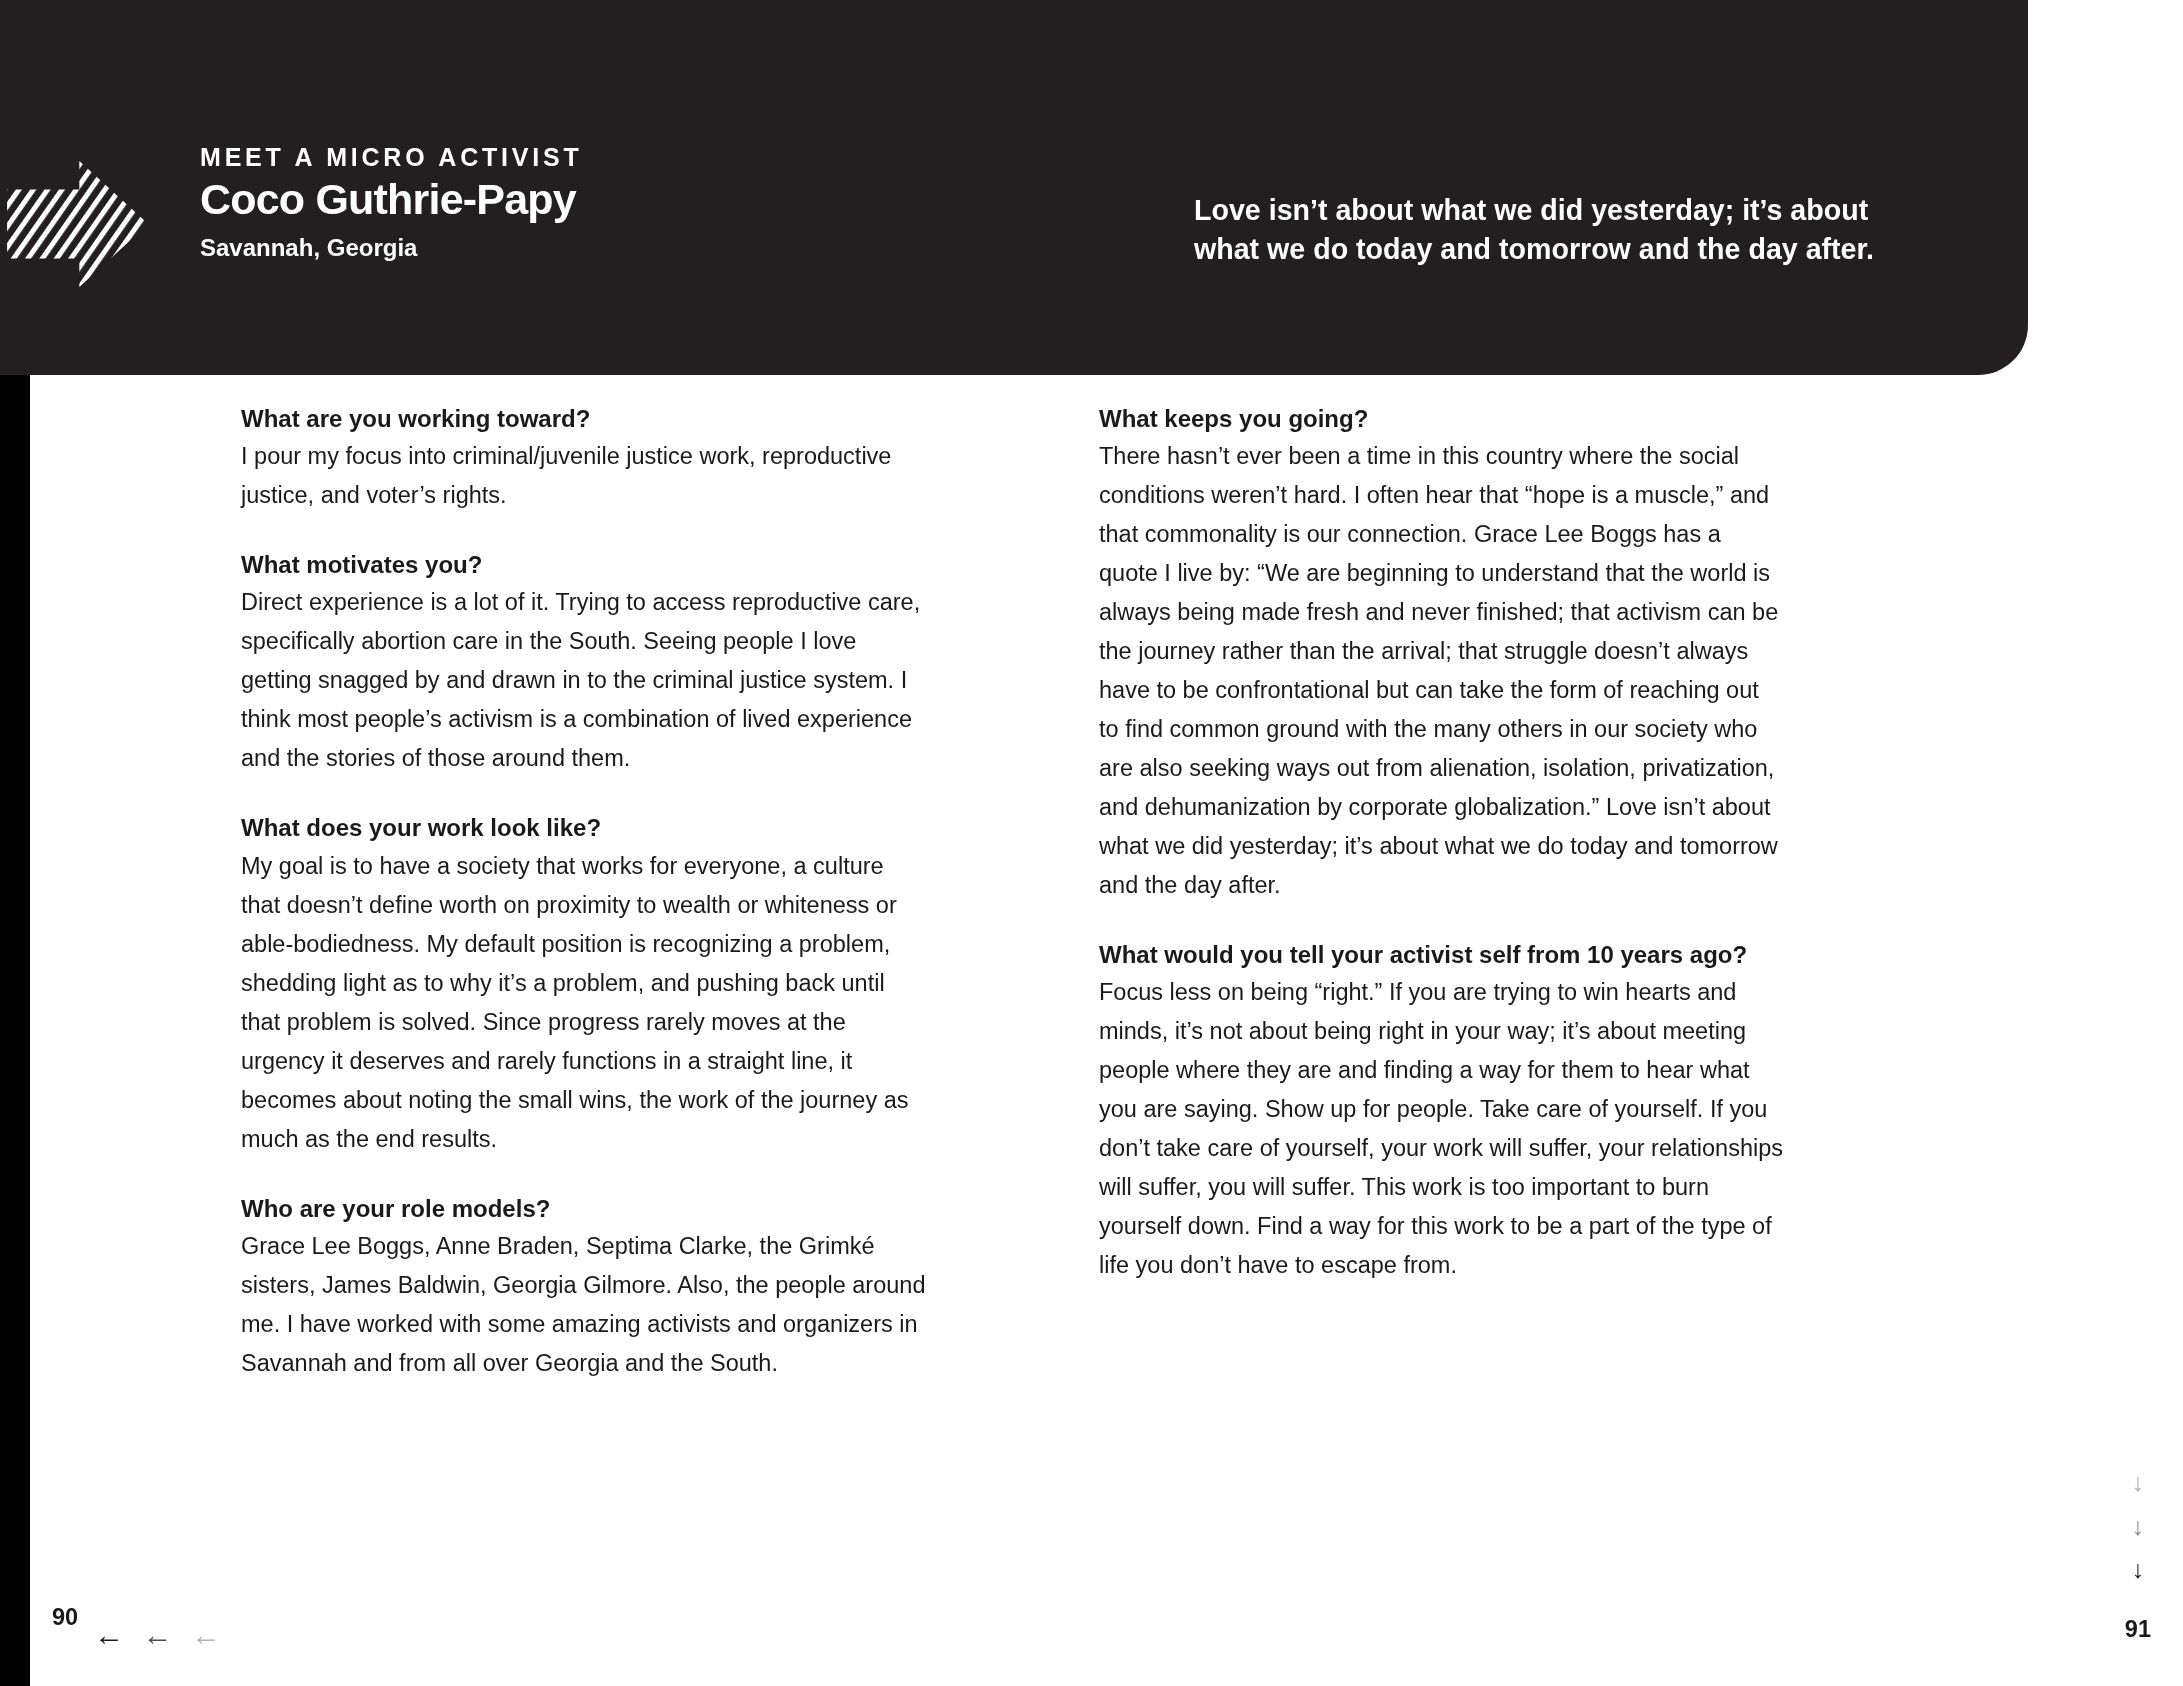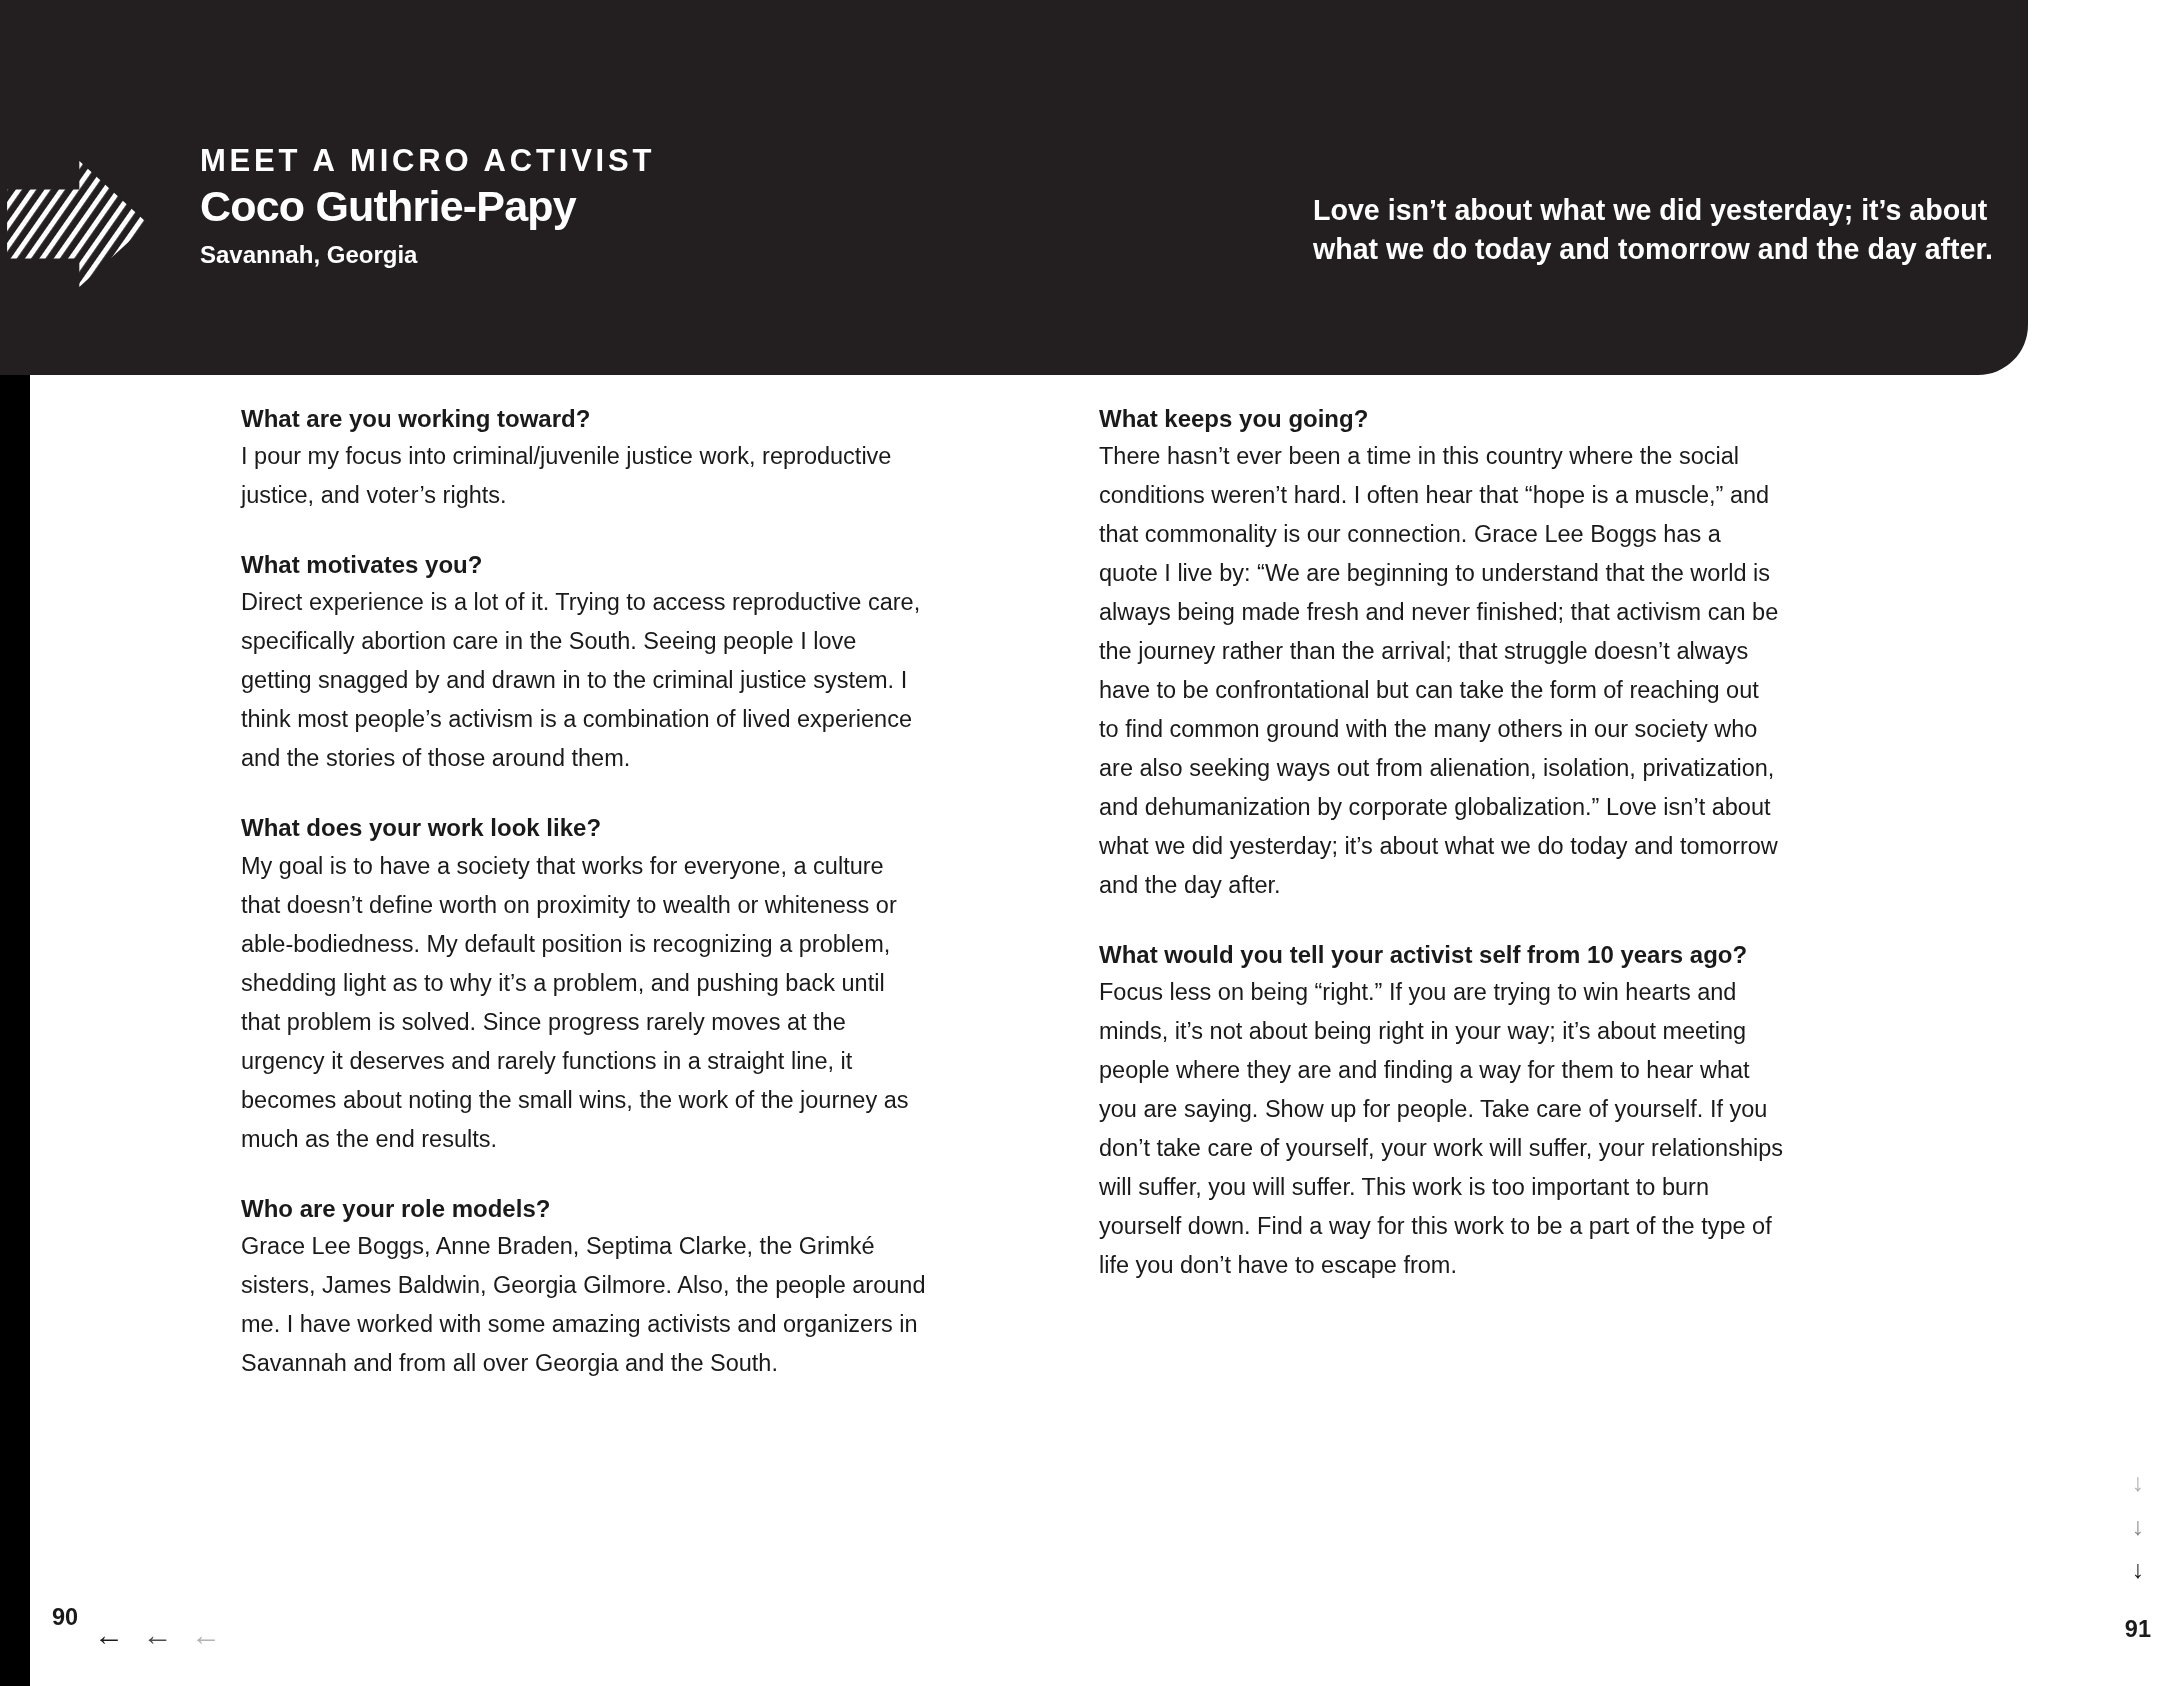--- a/index.html
+++ b/index.html
@@ -38,21 +38,21 @@
     background: #231f20;
     border-bottom-right-radius: 50px;
   }
   .header-inner {
     position: absolute;
     left: 200px;
     top: 143px;
     width: 1763px;
   }
   .kicker {
-    font-size: 31px;
+    font-size: 25px;
     font-weight: bold;
     letter-spacing: 3.8px;
     color: #ffffff;
     text-transform: uppercase;
     margin: 0 0 5px 0;
     font-family: "Liberation Sans", sans-serif;
   }
   .activist-name {
     font-size: 43px;
     font-weight: bold;
@@ -63,21 +63,21 @@
     font-family: "Liberation Sans", sans-serif;
   }
   .activist-location {
     font-size: 24px;
     font-weight: bold;
     color: #ffffff;
     margin: 11.8px 0 0 0;
   }
   .pull-quote {
     position: absolute;
-    left: 1313px;
+    left: 1194px;
     top: 191px;
     width: 722px;
     font-size: 28.6px;
     font-weight: bold;
     line-height: 1.38;
     color: #ffffff;
   }
   
   .hatch-arrow {
     position: absolute;

